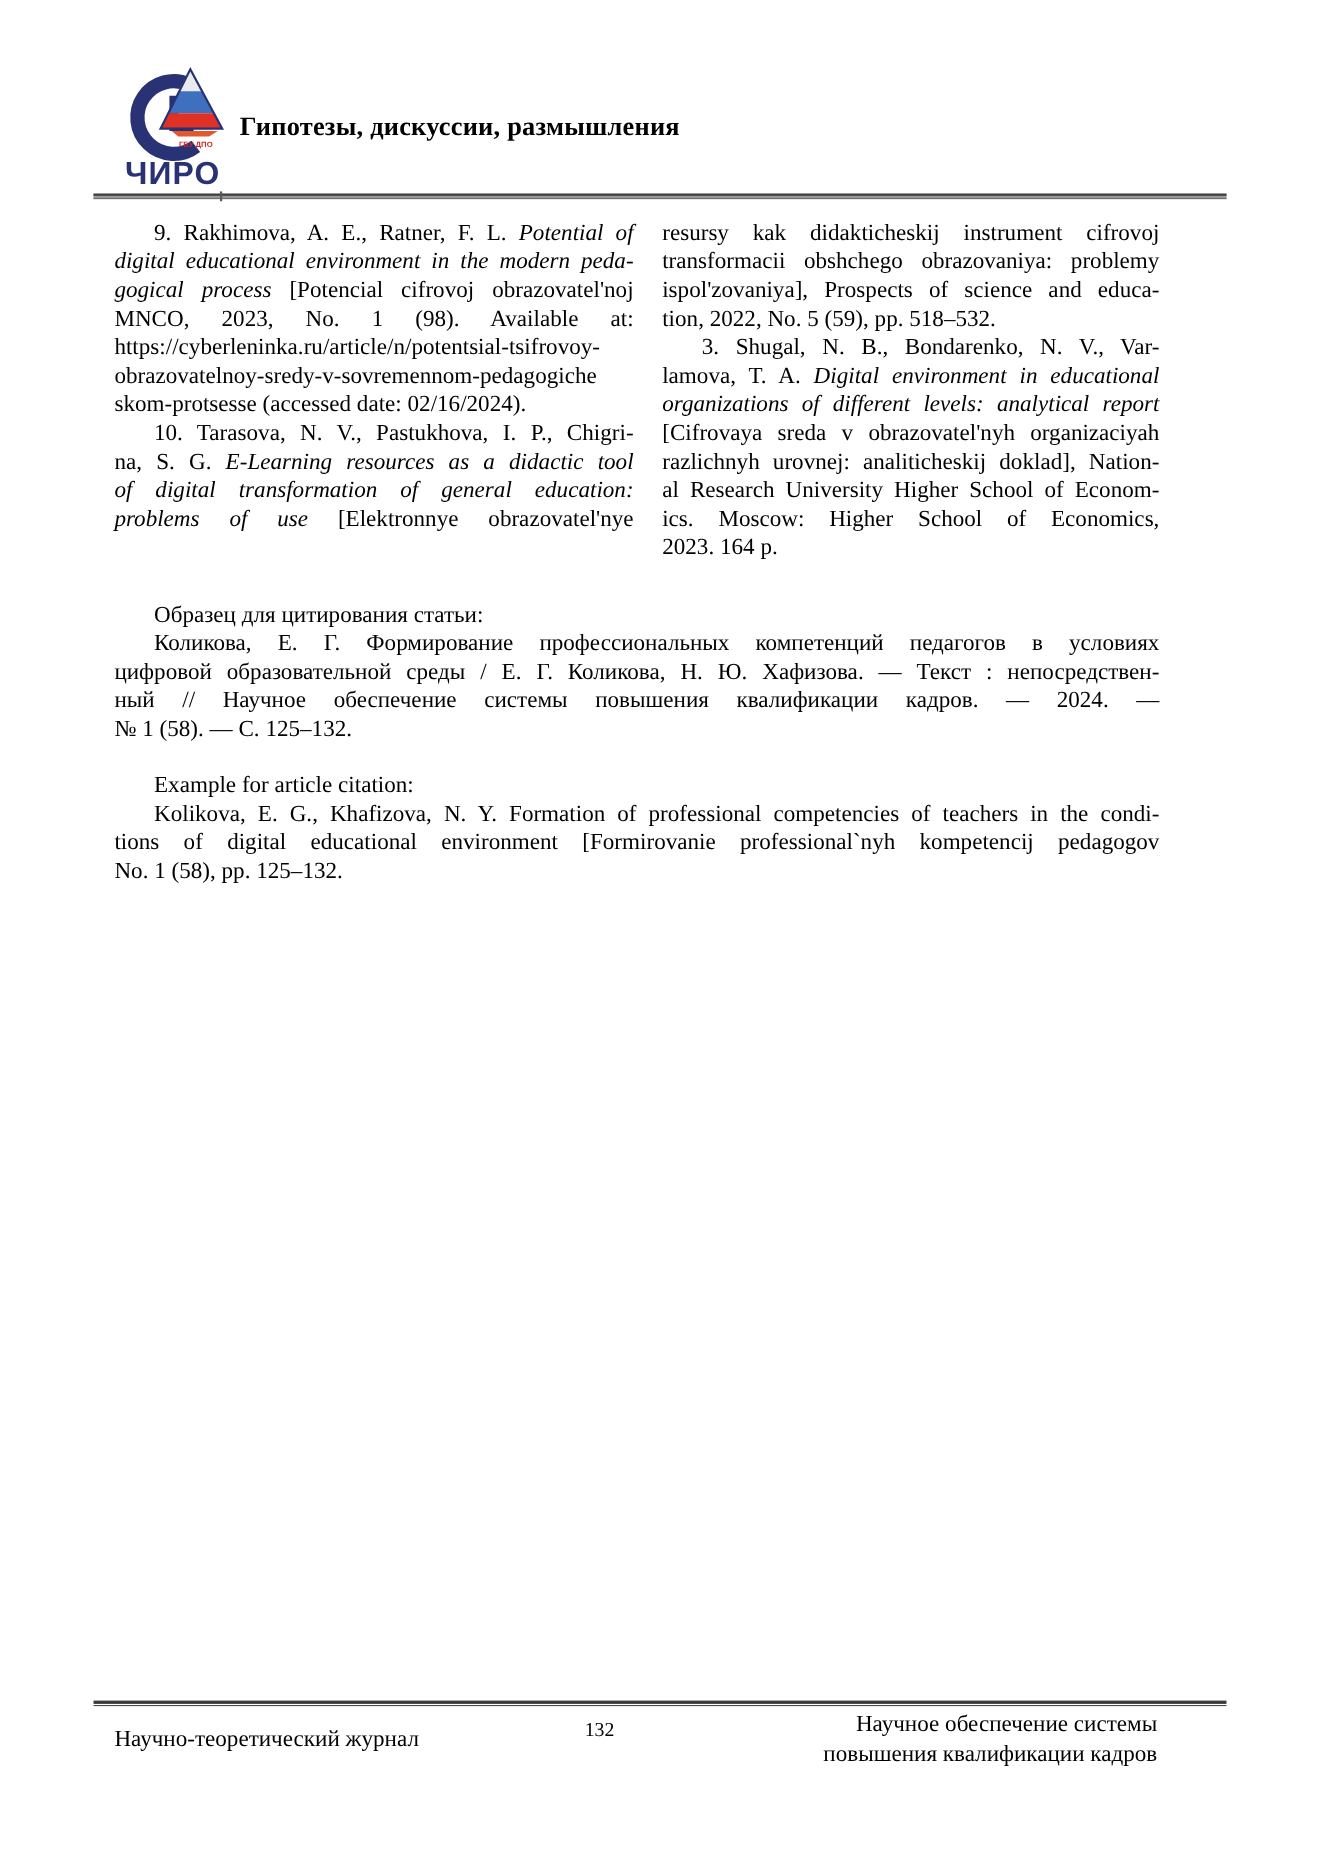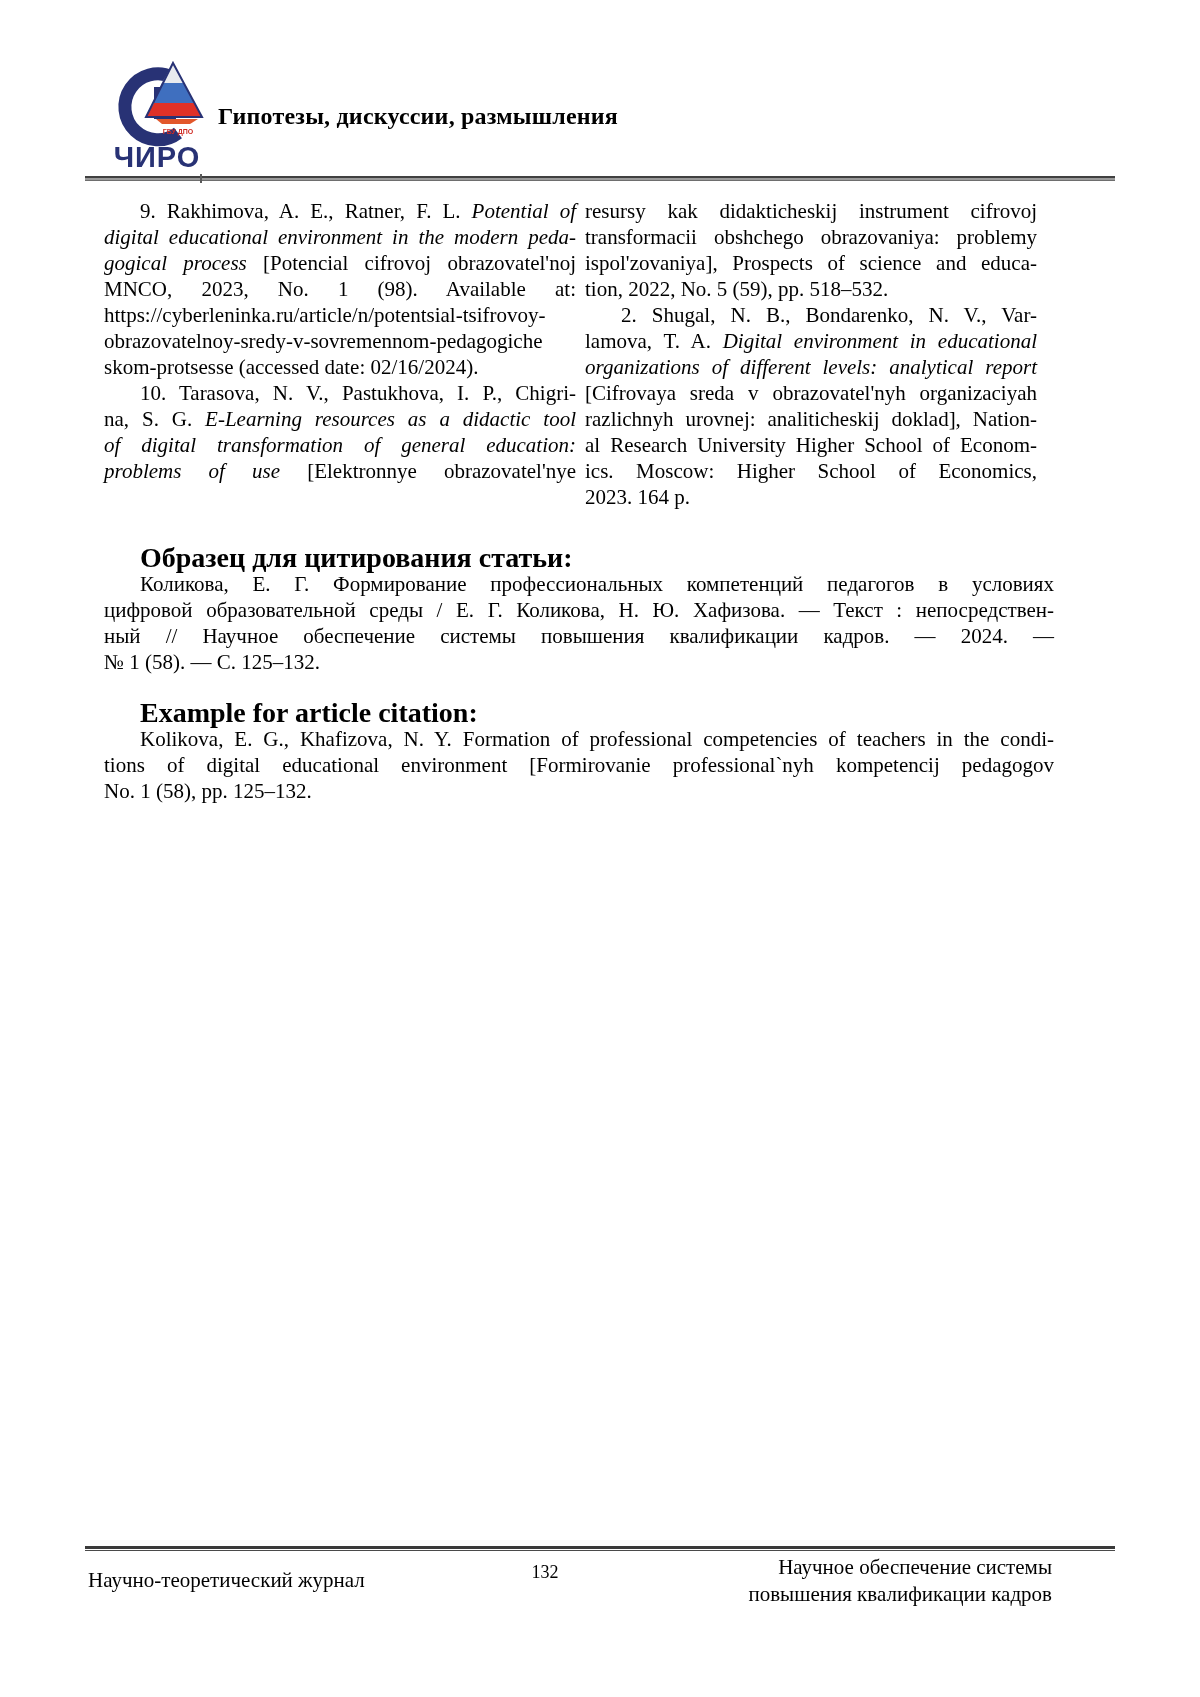--- a/index.html
+++ b/index.html
@@ -25,37 +25,37 @@
   }
 
   
   .tline{
     text-align:justify;text-align-last:justify;line-height:26px;font-size:21px;
   }
   .tline.last{text-align-last:left;}
   .tline.ind{text-indent:36px;}
   .it{font-style:italic;}
 
-  #refs{left:104px;top:198px;width:950px;display:flex;gap:9px;}
+  #refs{left:104px;top:198px;width:950px;display:flex;gap:26px;}
   #refs .col-left{width:472px;}
   #refs .col-right{width:452px;}
 
   .cite-block{left:104px;width:950px;}
   #cite-ru{top:545px;}
   #cite-en{top:700px;}
   .cite-heading{
-    font-weight:bold;font-size:28px;line-height:26px;text-indent:36px;
+    font-weight:normal;font-size:21px;line-height:26px;text-indent:36px;
   }
 
   
   #footer-rule{
     left:85px;top:1546px;width:1030px;height:1px;background:#ffffff;
     border-top:3px solid #3a3a3a;border-bottom:1px solid #4a4a4a;
   }
-  #footer-left{left:88px;top:1568px;font-size:21px;}
+  #footer-left{left:104px;top:1568px;font-size:21px;}
   #footer-page{left:495px;top:1562px;width:100px;text-align:center;font-size:18px;}
   #footer-right{left:650px;top:1554px;width:402px;text-align:right;font-size:21px;line-height:27px;}
 </style>
 </head>
 <body>
 
 <svg id="logo" class="abs" viewBox="0 0 100 115" xmlns="http://www.w3.org/2000/svg">
 
   <path d="M62 20 A33 33 0 1 0 68 76" fill="none" stroke-width="13" stroke-linecap="butt" stroke="#283275"></path>
 
@@ -93,21 +93,21 @@
       <div class="tline ind"><span>10. Tarasova, N. V., Pastukhova, I. P., Chigri-</span></div>
       <div class="tline"><span>na, S. G. </span><span class="it">E-Learning resources as a didactic tool</span></div>
       <div class="tline"><span class="it">of digital transformation of general education:</span></div>
       <div class="tline"><span class="it">problems of use</span><span> [Elektronnye obrazovatel'nye</span></div>
     </div>
   <div class="col-right">
       <div class="tline"><span>resursy kak didakticheskij instrument cifrovoj</span></div>
       <div class="tline"><span>transformacii obshchego obrazovaniya: problemy</span></div>
       <div class="tline"><span>ispol'zovaniya], Prospects of science and educa-</span></div>
       <div class="tline last"><span>tion, 2022, No. 5 (59), pp. 518–532.</span></div>
-      <div class="tline ind"><span>2. Shugal, N. B., Bondarenko, N. V., Var-</span></div>
+      <div class="tline ind"><span>3. Shugal, N. B., Bondarenko, N. V., Var-</span></div>
       <div class="tline"><span>lamova, T. A. </span><span class="it">Digital environment in educational</span></div>
       <div class="tline"><span class="it">organizations of different levels: analytical report</span></div>
       <div class="tline"><span>[Cifrovaya sreda v obrazovatel'nyh organizaciyah</span></div>
       <div class="tline"><span>razlichnyh urovnej: analiticheskij doklad], Nation-</span></div>
       <div class="tline"><span>al Research University Higher School of Econom-</span></div>
       <div class="tline"><span>ics. Moscow: Higher School of Economics,</span></div>
       <div class="tline last"><span>2023. 164 p.</span></div>
     </div>
 </div>
 

